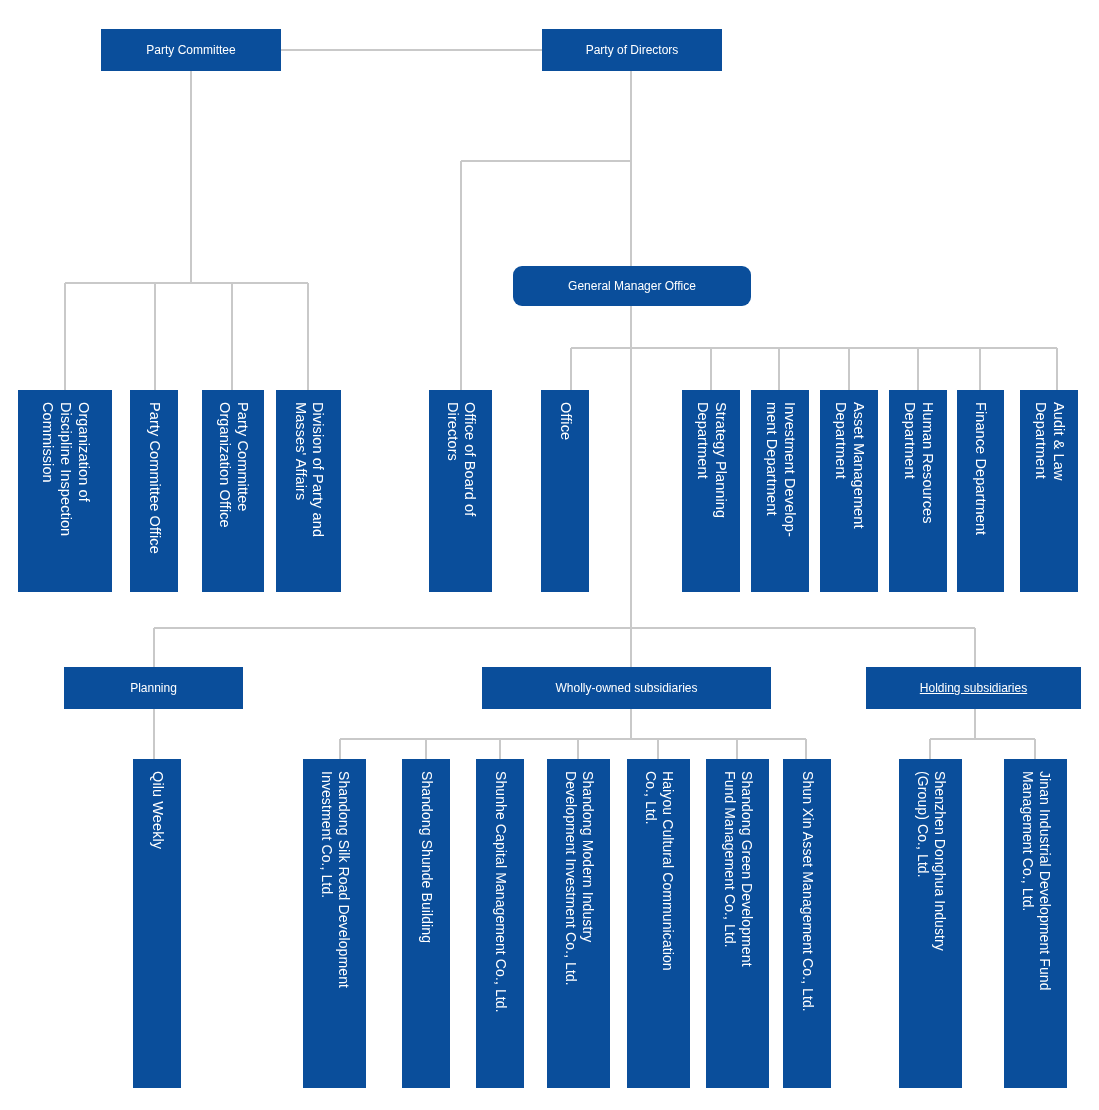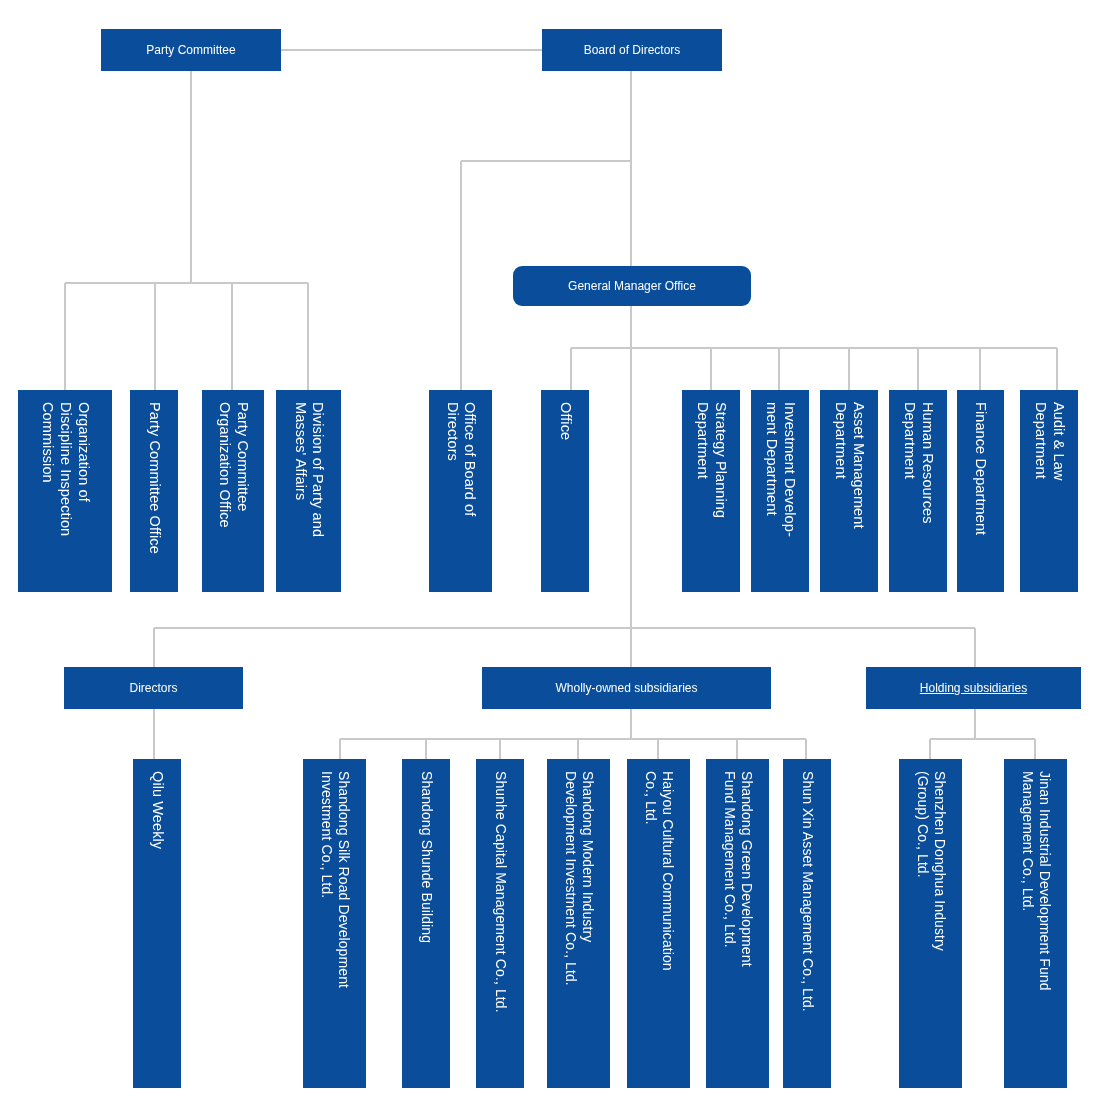--- a/index.html
+++ b/index.html
@@ -110,21 +110,21 @@
       <line x1="1035" y1="739" x2="1035" y2="759"></line>
       <line x1="975" y1="709" x2="975" y2="739"></line>
     </g>
   </svg>
 
   <div class="node horiz" style="left:101px; top:29px; width:180px; height:42px;">
     <span>Party Committee</span>
   </div>
 
   <div class="node horiz" style="left:542px; top:29px; width:180px; height:42px;">
-    <span>Board of Directors</span>
+    <span>Party of Directors</span>
   </div>
 
   <div class="node horiz" style="left:513px; top:266px; width:238px; height:40px;border-radius:9px;">
     <span>General Manager Office</span>
   </div>
 
   <div class="node vert" style="left:18px; top:390px; width:94px; height:202px;">
     <span class="vlabel">Organization of
 Discipline Inspection
 Commission</span>
@@ -167,21 +167,21 @@
   </div>
   <div class="node vert" style="left:957px; top:390px; width:47px; height:202px;">
     <span class="vlabel">Finance Department</span>
   </div>
   <div class="node vert" style="left:1020px; top:390px; width:58px; height:202px;">
     <span class="vlabel">Audit &amp; Law
 Department</span>
   </div>
 
   <div class="node horiz" style="left:64px; top:667px; width:179px; height:42px;">
-    <span>Directors</span>
+    <span>Planning</span>
   </div>
   <div class="node horiz" style="left:482px; top:667px; width:289px; height:42px;justify-content:center;">
     <span>Wholly-owned subsidiaries</span>
   </div>
   <div class="node horiz" style="left:866px; top:667px; width:215px; height:42px;text-decoration:underline;">
     <span>Holding subsidiaries</span>
   </div>
 
   <div class="node vert" style="left:133px; top:759px; width:48px; height:329px;">
     <span class="vlabel">Qilu Weekly</span>

